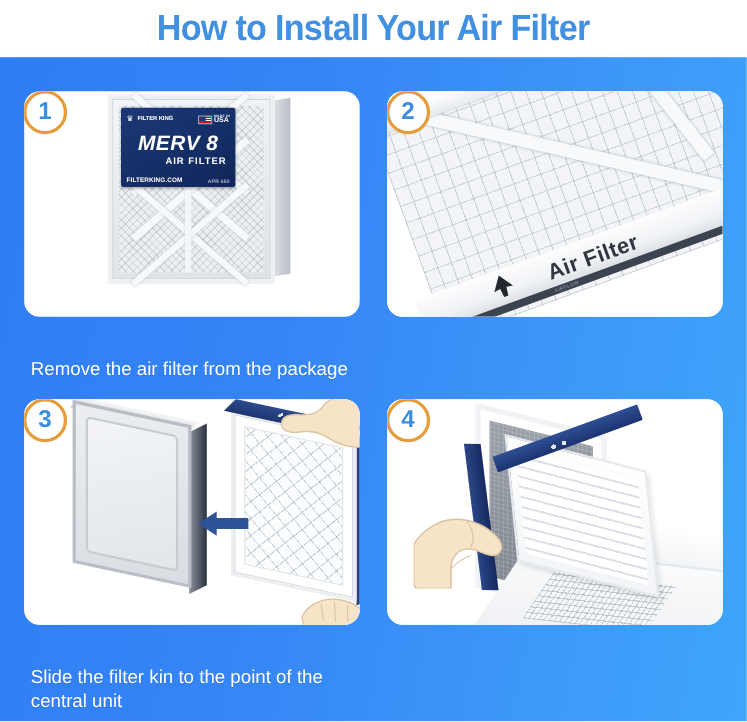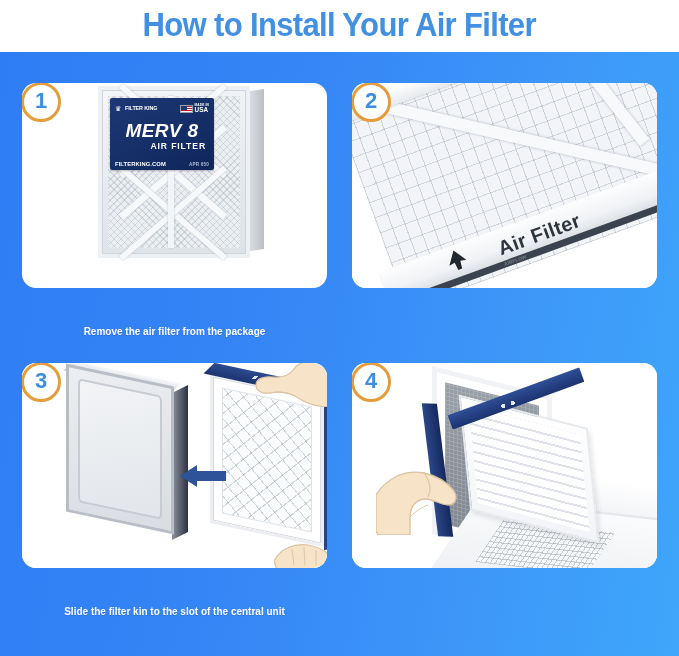--- a/index.html
+++ b/index.html
@@ -93,24 +93,24 @@
     line-height: 1;
     padding-bottom: 2px;
   }
 
   
   .caption {
     position: absolute;
     width: 305px;
     top: 242px;
     left: 0;
-    text-align: center;
+    text-align: left;
     color: #ffffff;
-    font-size: 10px;
-    font-weight: bold;
+    font-size: 17px;
+    font-weight: normal;
     line-height: 1.32;
     text-shadow: 0 1px 1px rgba(0,0,0,0.12);
     padding: 0 6px;
   }
 
   
   .filter-photo {
     position: absolute;
     left: 76px;
     top: 3px;
@@ -600,21 +600,21 @@
               <path d="M0 30 C6 18 20 12 34 14 C46 16 56 22 60 32 L60 42 L4 42 Z" fill="#f6e3c8" stroke="#d9c2a0" stroke-width="1.2"></path>
               <path d="M18 18 L20 34 M30 16 L31 34 M42 19 L42 34" stroke="#dcc6a6" stroke-width="1" fill="none"></path>
             </svg>
           </div>
 
         </div>
         <div class="badge">
           <span>3</span>
         </div>
       </div>
-      <div class="caption">Slide the filter kin to the slot of the central unit</div>
+      <div class="caption">Slide the filter kin to the point of the central unit</div>
     </div>
 
     <div class="panel panel-br">
       <div class="card">
         <div class="p4">
 
           <div class="p4-wall">
             <div class="p4-opening"></div>
           </div>
 

